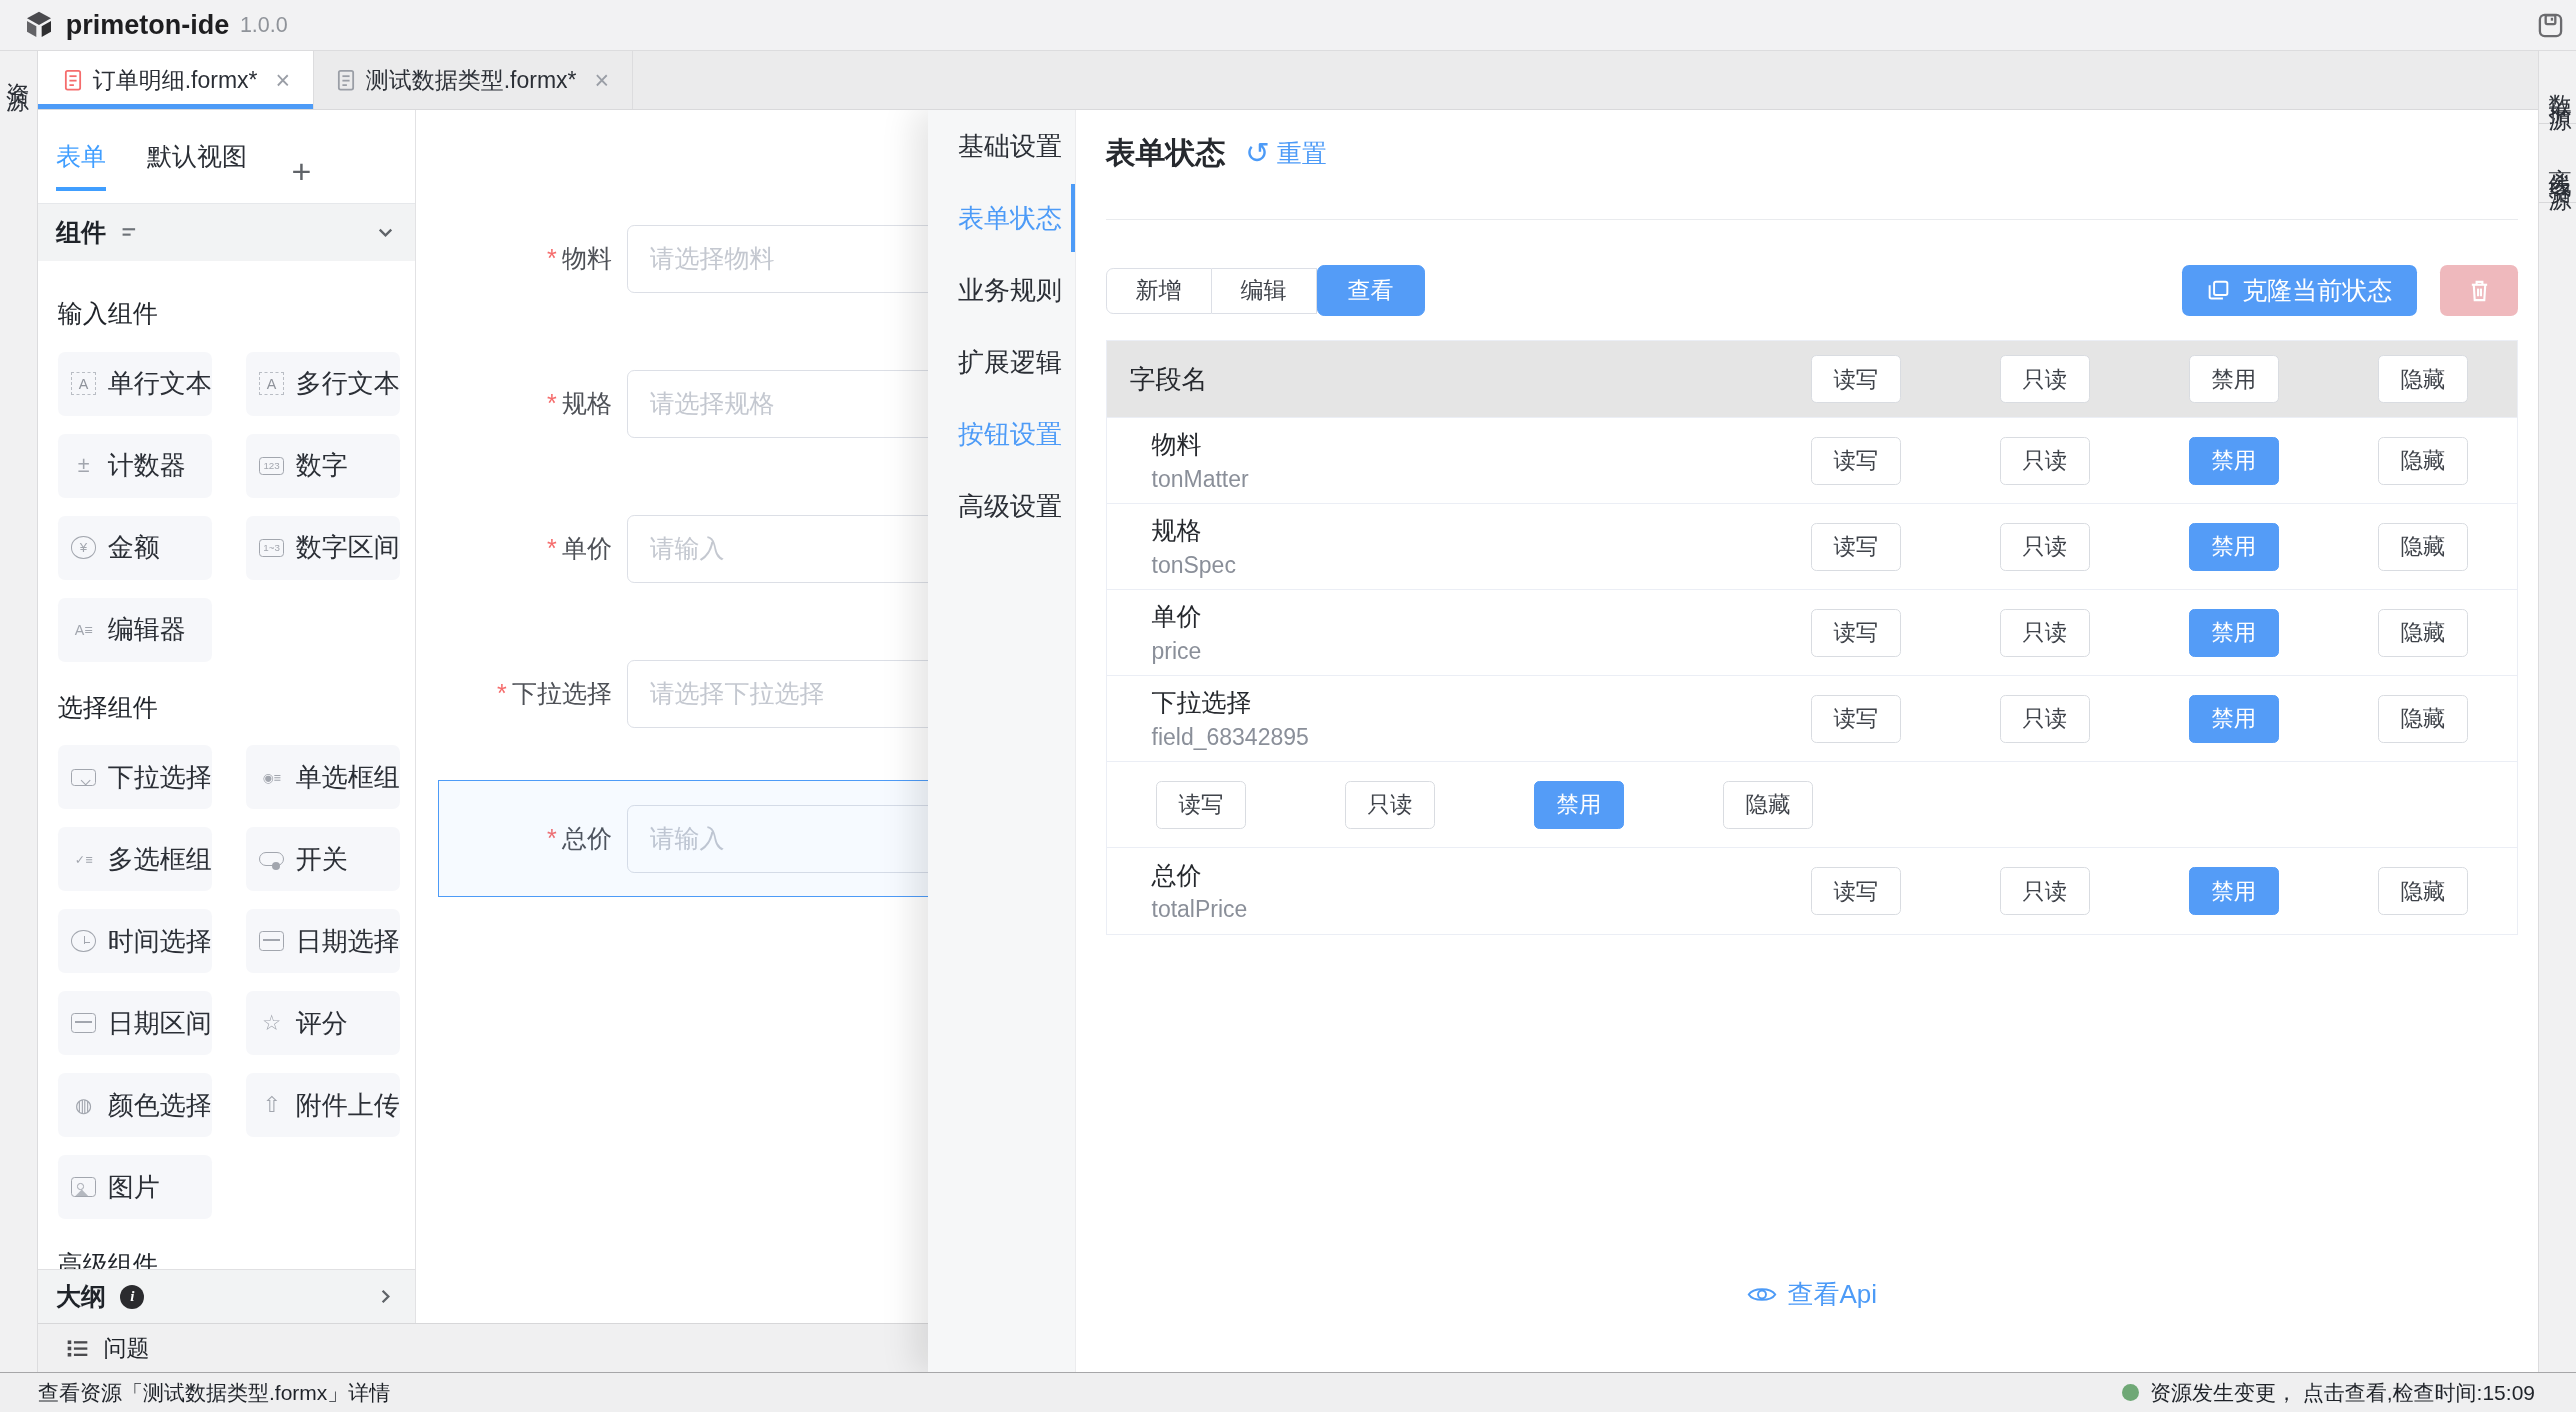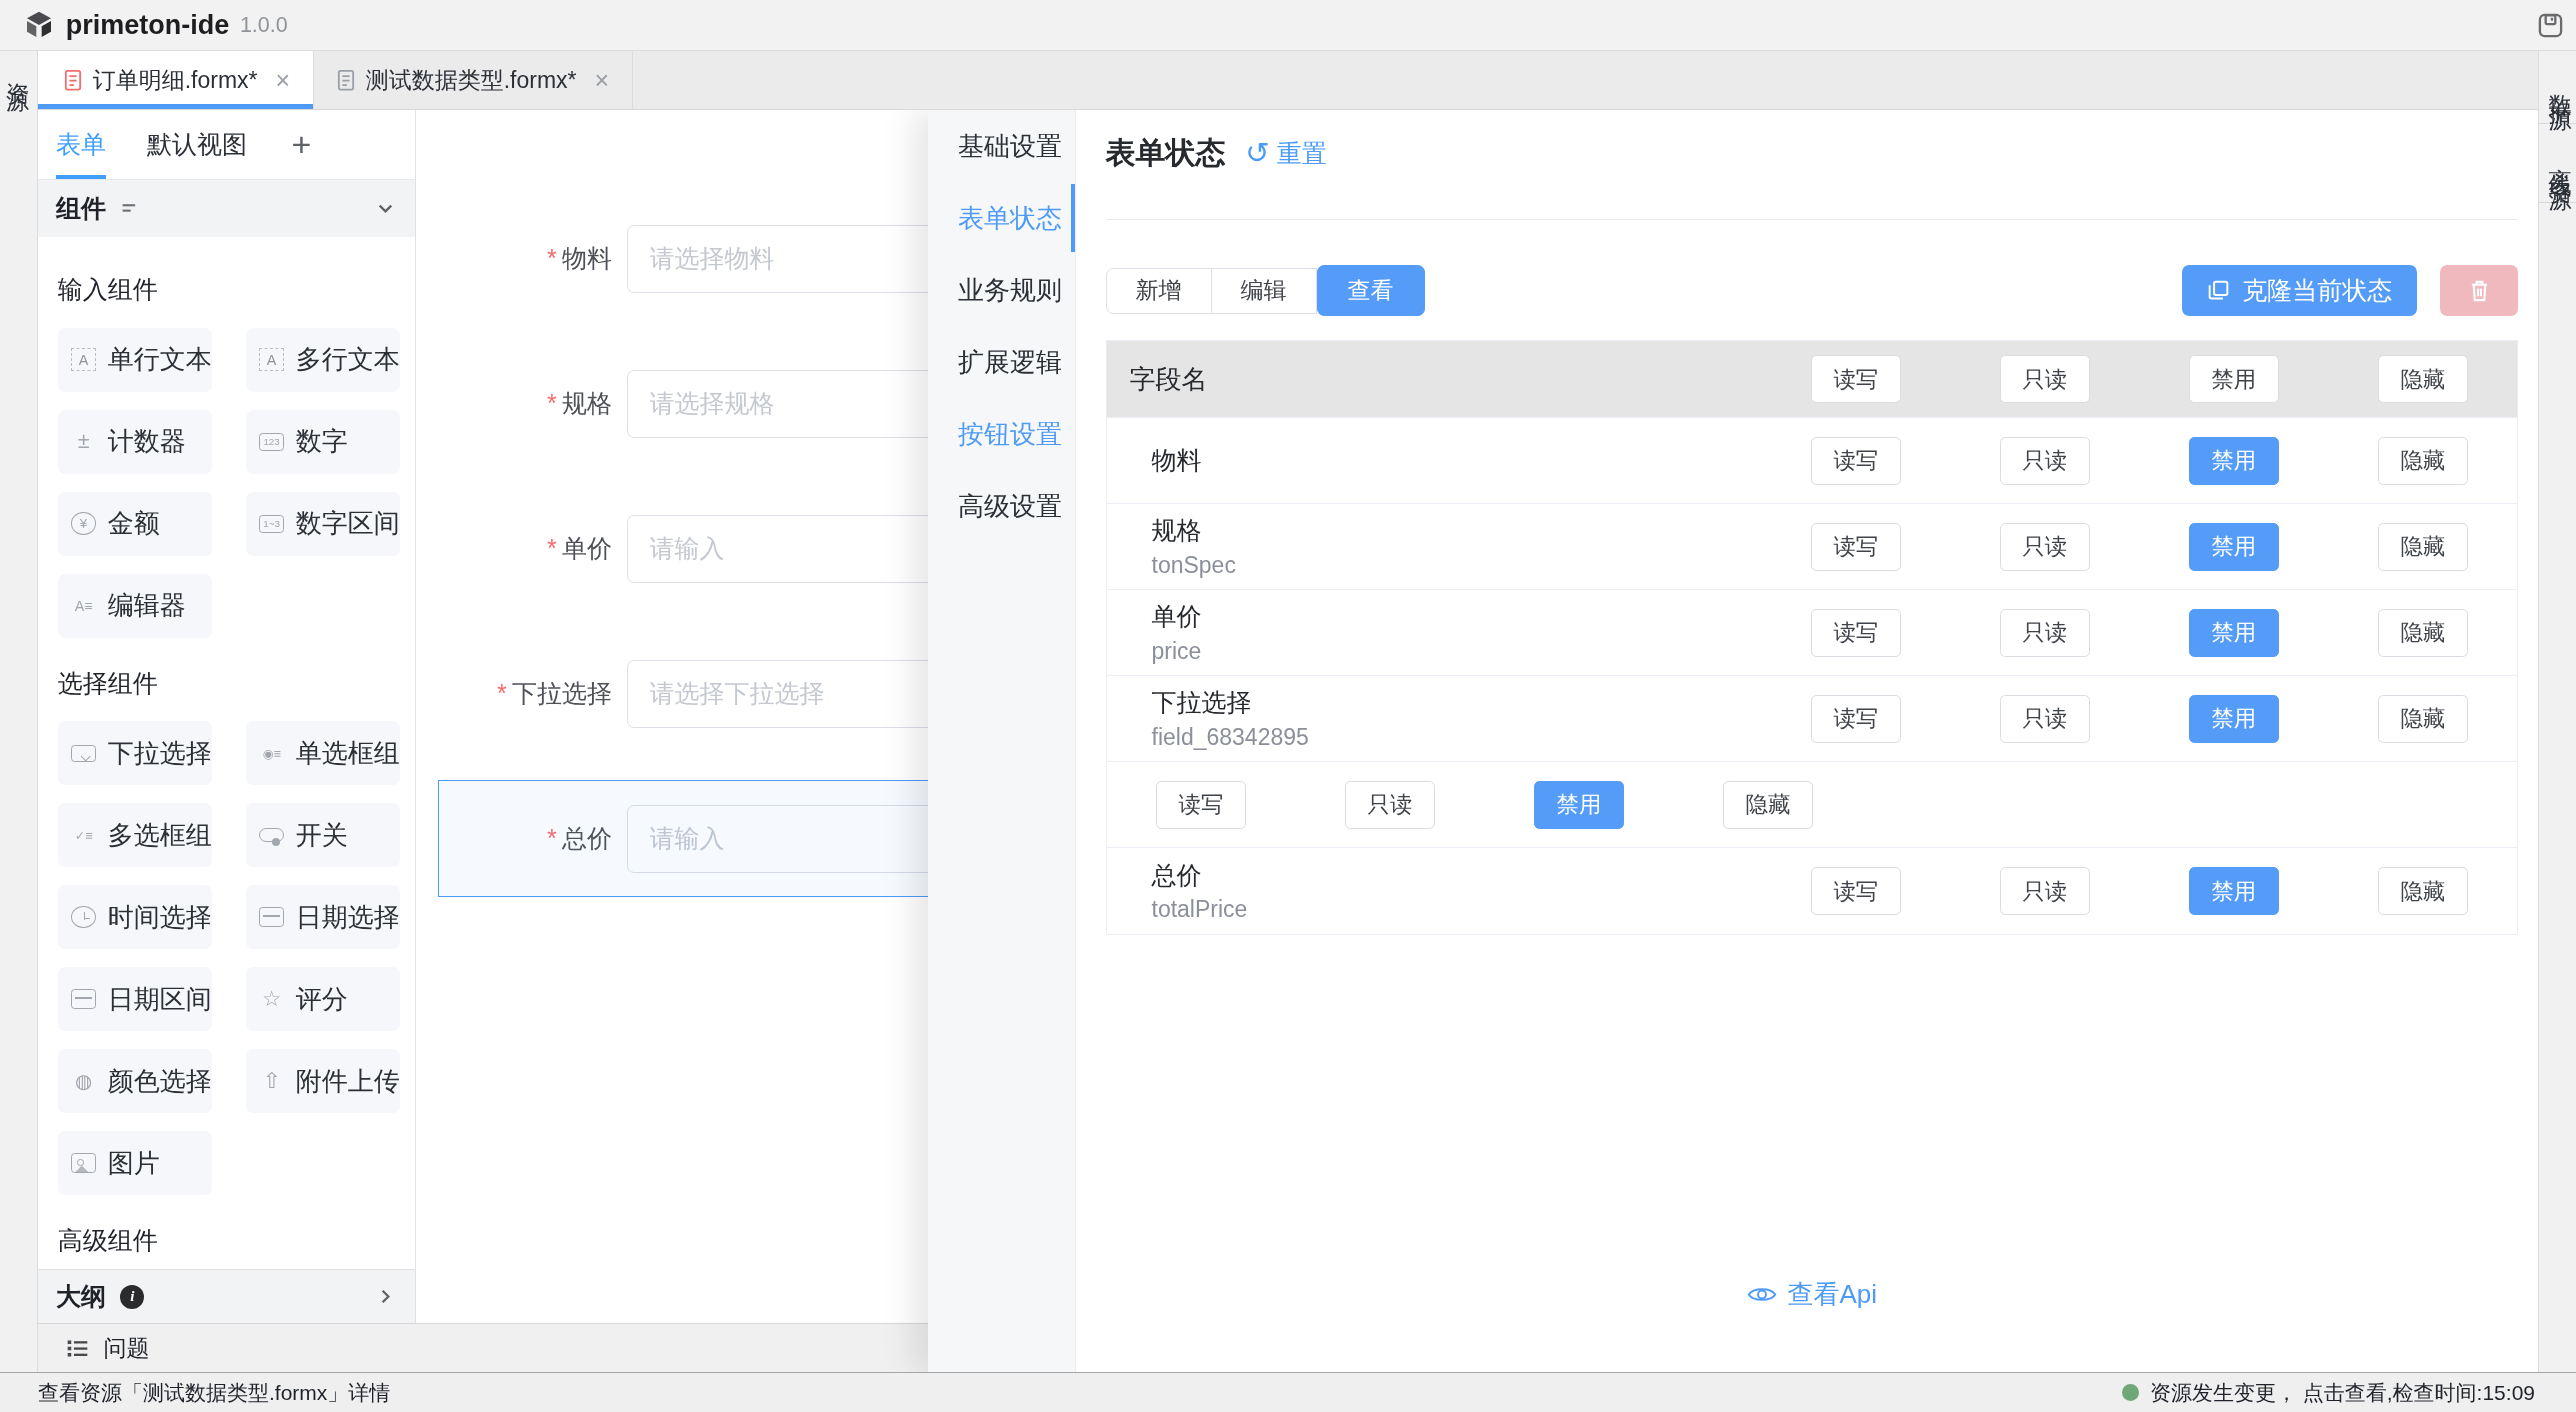--- a/index.html
+++ b/index.html
@@ -30,21 +30,21 @@
     border-right:0.9px solid #DCDCDE;position:relative;cursor:default;}
   .file-tab.active{background:#FFF;padding-left:26px;}
   .file-tab.active::after{content:"";position:absolute;left:0;right:0;bottom:0;height:5.4px;background:#4D9BF7;}
   .file-icon{color:#9A9EA6;display:flex;}
   .file-tab.active .file-icon{color:#F56C6C;}
   .tab-close{font-size:25px;color:#9A9EA6;margin-left:7.2px;}
 
   
   .left-panel{position:absolute;left:38px;top:110px;width:378px;height:1159px;background:#FFF;
     border-right:0.9px solid #E2E2E4;overflow:hidden;display:flex;flex-direction:column;z-index:2;}
-  .view-tabs{flex:0 0 69px;display:flex;align-items:center;padding:0 18px;gap:41px;
+  .view-tabs{flex:0 0 69px;display:flex;align-items:flex-end;padding:12px 18px;gap:41px;
     border-bottom:0.9px solid #E6E8EB;background:#FFF;}
   .view-tab{font-size:25px;color:#2B2F36;height:69px;display:flex;align-items:center;position:relative;}
   .view-tab.active{color:#409EFF;}
   .view-tab.active::after{content:"";position:absolute;left:0;right:0;bottom:0;height:4.5px;background:#409EFF;}
   .add-view{font-size:34px;color:#5F6368;margin-left:3.6px;}
   .comp-header{flex:0 0 57px;background:#F2F3F4;display:flex;align-items:center;padding:0 18px;gap:12.5px;}
   .comp-header .t{font-size:25px;font-weight:700;color:#1F2329;}
   .mini-list-icon{display:flex;color:#6E7278;}
   .chev{margin-left:auto;display:flex;color:#5F6368;}
   .comp-list{flex:1;overflow:hidden;padding:7.2px 0 0 19.7px;}
@@ -417,20 +417,21 @@
           <span class="tcol">
             <button class="state-btn">禁用</button>
           </span>
           <span class="tcol">
             <button class="state-btn">隐藏</button>
           </span>
         </div>
         <div class="trow">
     <span class="tname">
       <span class="row-label">物料</span>
+      <span class="row-field">tonMatter</span>
     </span>
   <span class="tcol">
             <button class="state-btn">读写</button>
           </span>
           <span class="tcol">
             <button class="state-btn">只读</button>
           </span>
           <span class="tcol">
             <button class="state-btn active">禁用</button>
           </span>

